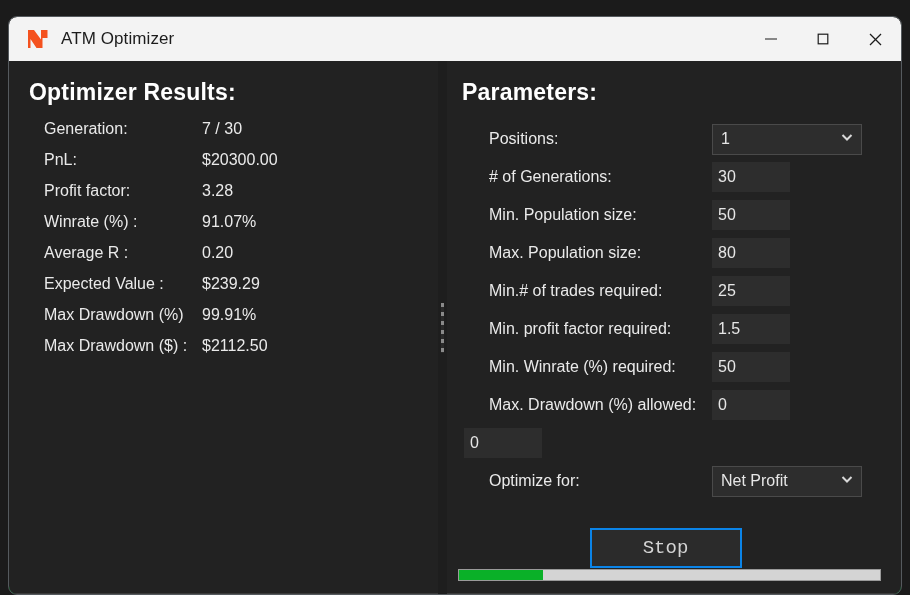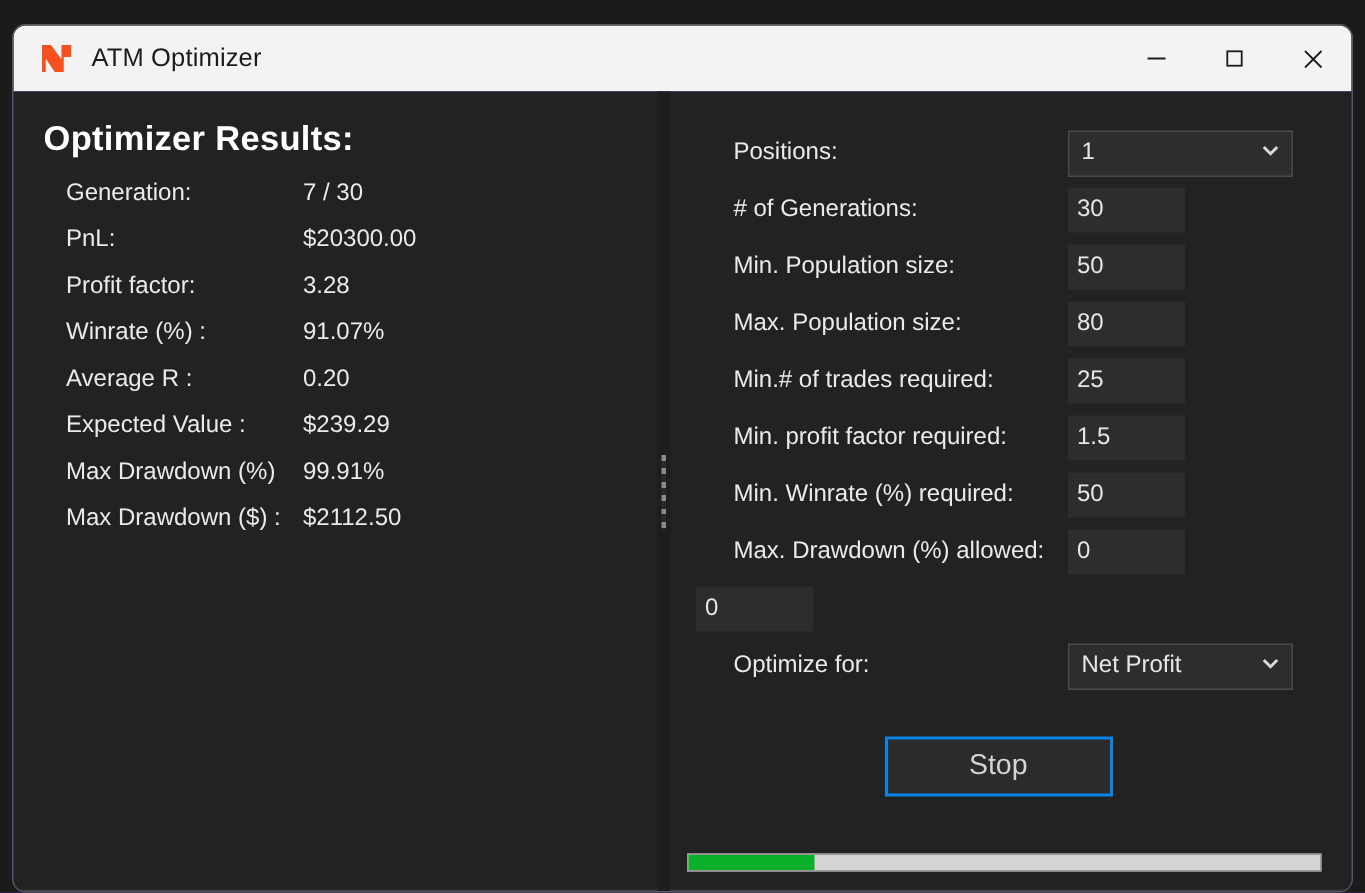--- a/index.html
+++ b/index.html
@@ -66,21 +66,21 @@
     align-items: center;
     justify-content: center;
     cursor: default;
   }
   .win-btn svg { display: block; }
 
   
   .body {
     flex: 1 1 auto;
     display: flex;
-    background: #6d28d9;
+    background: #22c55e;
     position: relative;
     min-height: 0;
   }
 
   .panel-left {
     width: 430px;
     flex: 0 0 430px;
     box-sizing: border-box;
     border: 1px solid #3a3a3a;
     border-top: none;
@@ -212,21 +212,21 @@
     margin-top: 28px;
     padding-right: 10px;
   }
   .stop-btn {
     width: 152px;
     height: 40px;
     box-sizing: border-box;
     background: #2b2b2b;
     border: 2px solid #0b84e8;
     color: #d4d4d4;
-    font-family: Liberation Sans, sans-serif;
+    font-family: Liberation Mono, monospace;
     font-size: 19px;
     cursor: default;
     display: flex;
     align-items: center;
     justify-content: center;
   }
 
   
   .progress-wrap {
     position: absolute;
@@ -319,20 +319,21 @@
             <span class="res-value">$2112.50</span>
           </div>
         </div>
     </div>
 
     <div class="splitter">
       <div class="grip"></div>
     </div>
 
     <div class="panel-right">
+      <h2 class="section-title">Parameters:</h2>
       <div class="params" id="params-list">
           <div class="param-row">
             <span class="param-label">Positions:</span>
             <div class="combo">
               <span class="combo-value">1</span>
               <span class="chev"><svg width="16" height="16" viewBox="0 0 16 16">
                   <path d="M3.5 6 L8 10.5 L12.5 6" fill="none" stroke="#d8d8d8" stroke-width="2"></path>
                 </svg></span>
             </div>
           </div>

